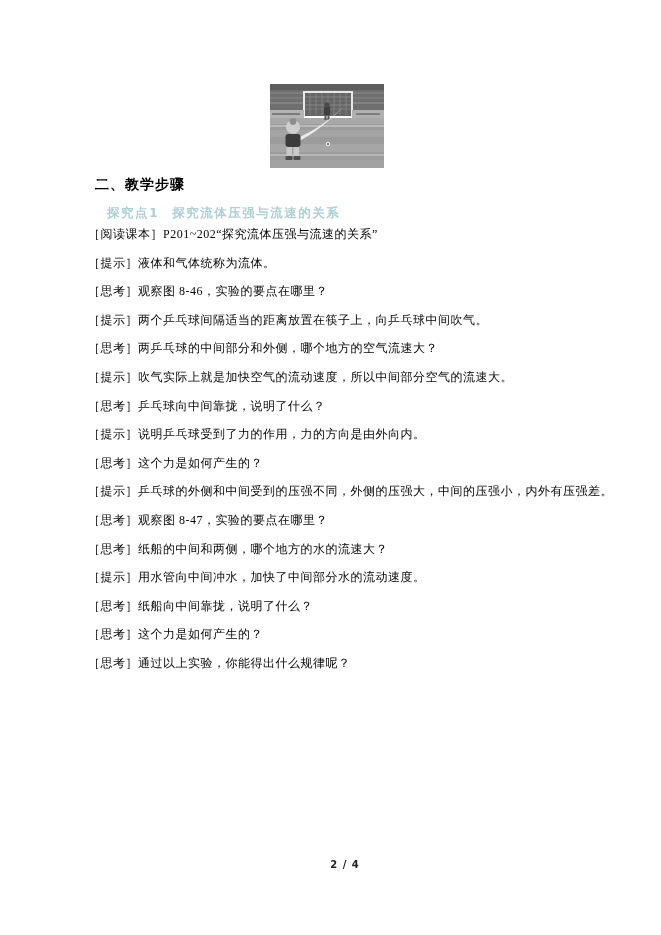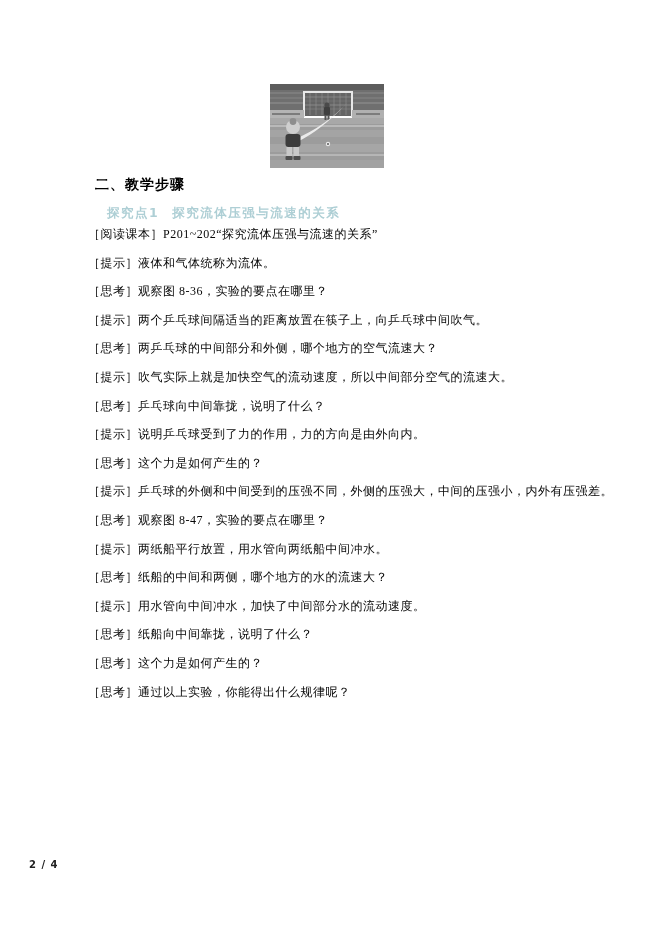--- a/index.html
+++ b/index.html
@@ -45,20 +45,21 @@
     line-height: 28.6px;
     font-size: 12px;
     letter-spacing: 0.5px;
     white-space: nowrap;
     color: #060606;
   }
   .page-footer {
     position: absolute;
     left: 0; right: 0;
     top: 859px;
+    text-align: center;
     padding-left: 29px;
     font-size: 10px;
     font-weight: bold;
     color: #222222;
     letter-spacing: 1px;
   }
 </style>
 </head>
 <body>
 
@@ -136,30 +137,29 @@
 
 <h2 class="main-heading">二、教学步骤</h2>
 
 <div class="explore-heading" style="color: rgb(174, 207, 213); margin-left: 12px;">
   <span>探究点1</span><span class="gap"></span><span>探究流体压强与流速的关系</span>
 </div>
 
 <div class="body-lines">
   <p>［阅读课本］P201~202“探究流体压强与流速的关系”</p>
   <p>［提示］液体和气体统称为流体。</p>
-  <p>［思考］观察图 8-36，实验的要点在哪里？</p>
+  <p>［思考］观察图 8-46，实验的要点在哪里？</p>
   <p>［提示］两个乒乓球间隔适当的距离放置在筷子上，向乒乓球中间吹气。</p>
   <p>［思考］两乒乓球的中间部分和外侧，哪个地方的空气流速大？</p>
   <p>［提示］吹气实际上就是加快空气的流动速度，所以中间部分空气的流速大。</p>
   <p>［思考］乒乓球向中间靠拢，说明了什么？</p>
   <p>［提示］说明乒乓球受到了力的作用，力的方向是由外向内。</p>
   <p>［思考］这个力是如何产生的？</p>
   <p>［提示］乒乓球的外侧和中间受到的压强不同，外侧的压强大，中间的压强小，内外有压强差。</p>
   <p>［思考］观察图 8-47，实验的要点在哪里？</p>
-  <p>［提示］两纸船平行放置，用水管向两纸船中间冲水。</p>
   <p>［思考］纸船的中间和两侧，哪个地方的水的流速大？</p>
   <p>［提示］用水管向中间冲水，加快了中间部分水的流动速度。</p>
   <p>［思考］纸船向中间靠拢，说明了什么？</p>
   <p>［思考］这个力是如何产生的？</p>
   <p>［思考］通过以上实验，你能得出什么规律呢？</p>
 </div>
 
 <div class="page-footer">2 / 4</div>
 
 </body></html>

